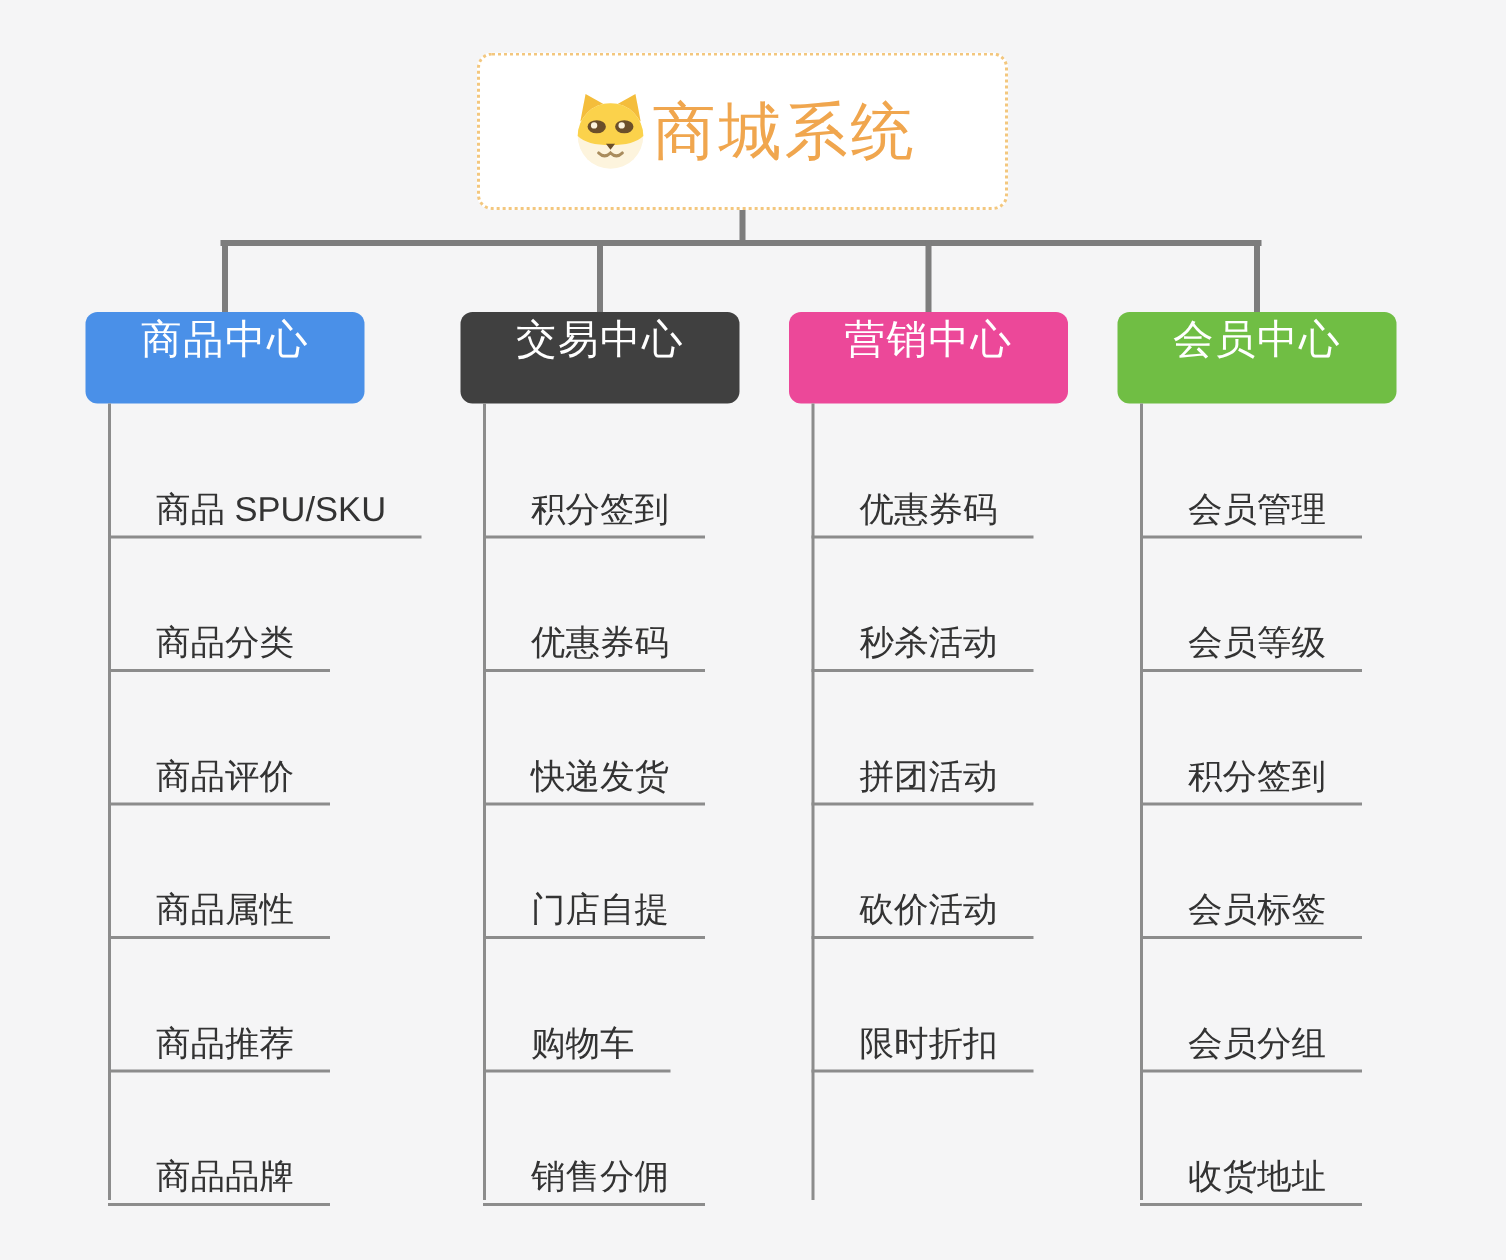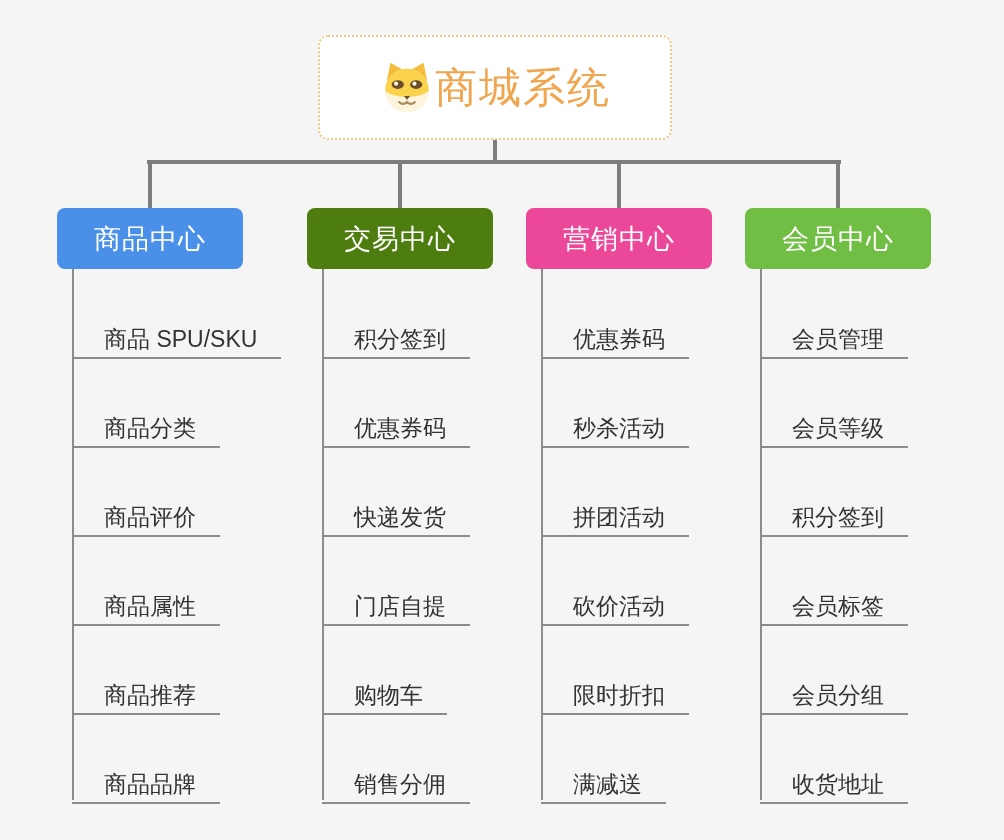--- a/index.html
+++ b/index.html
@@ -46,21 +46,21 @@
 
   
   .branch{position:absolute;top:208px;width:186px;}
   .branch.b0{left:57px;}
   .branch.b1{left:307px;}
   .branch.b2{left:526px;}
   .branch.b3{left:745px;}
 
   .branch-header{
     width:186px;height:61px;border-radius:8px;
-    display:flex;align-items:center;justify-content:center;
+    display:flex;justify-content:center;
     color:#ffffff;font-size:27px;letter-spacing:1px;
   }
   .branch-line{
     position:absolute;left:15px;top:61px;
     width:2px;height:531px;background:var(--line);
   }
   .branch-items{
     position:absolute;left:0;top:62px;list-style:none;
   }
   .branch-item{
@@ -112,21 +112,21 @@
         <li class="branch-item">商品 SPU/SKU</li>
         <li class="branch-item">商品分类</li>
         <li class="branch-item">商品评价</li>
         <li class="branch-item">商品属性</li>
         <li class="branch-item">商品推荐</li>
         <li class="branch-item">商品品牌</li>
       </ul>
     </div>
 
     <div class="branch b1">
-      <div class="branch-header" style="background: #4d7c0f;">
+      <div class="branch-header" style="background: #404040;">
         <span class="branch-label">交易中心</span>
       </div>
       <div class="branch-line"></div>
       <ul class="branch-items">
         <li class="branch-item">积分签到</li>
         <li class="branch-item">优惠券码</li>
         <li class="branch-item">快递发货</li>
         <li class="branch-item">门店自提</li>
         <li class="branch-item">购物车</li>
         <li class="branch-item">销售分佣</li>
@@ -137,21 +137,20 @@
       <div class="branch-header" style="background: #ec4899;">
         <span class="branch-label">营销中心</span>
       </div>
       <div class="branch-line"></div>
       <ul class="branch-items">
         <li class="branch-item">优惠券码</li>
         <li class="branch-item">秒杀活动</li>
         <li class="branch-item">拼团活动</li>
         <li class="branch-item">砍价活动</li>
         <li class="branch-item">限时折扣</li>
-        <li class="branch-item">满减送</li>
       </ul>
     </div>
 
     <div class="branch b3">
       <div class="branch-header" style="background: rgb(112, 190, 68);">
         <span class="branch-label">会员中心</span>
       </div>
       <div class="branch-line"></div>
       <ul class="branch-items">
         <li class="branch-item">会员管理</li>

